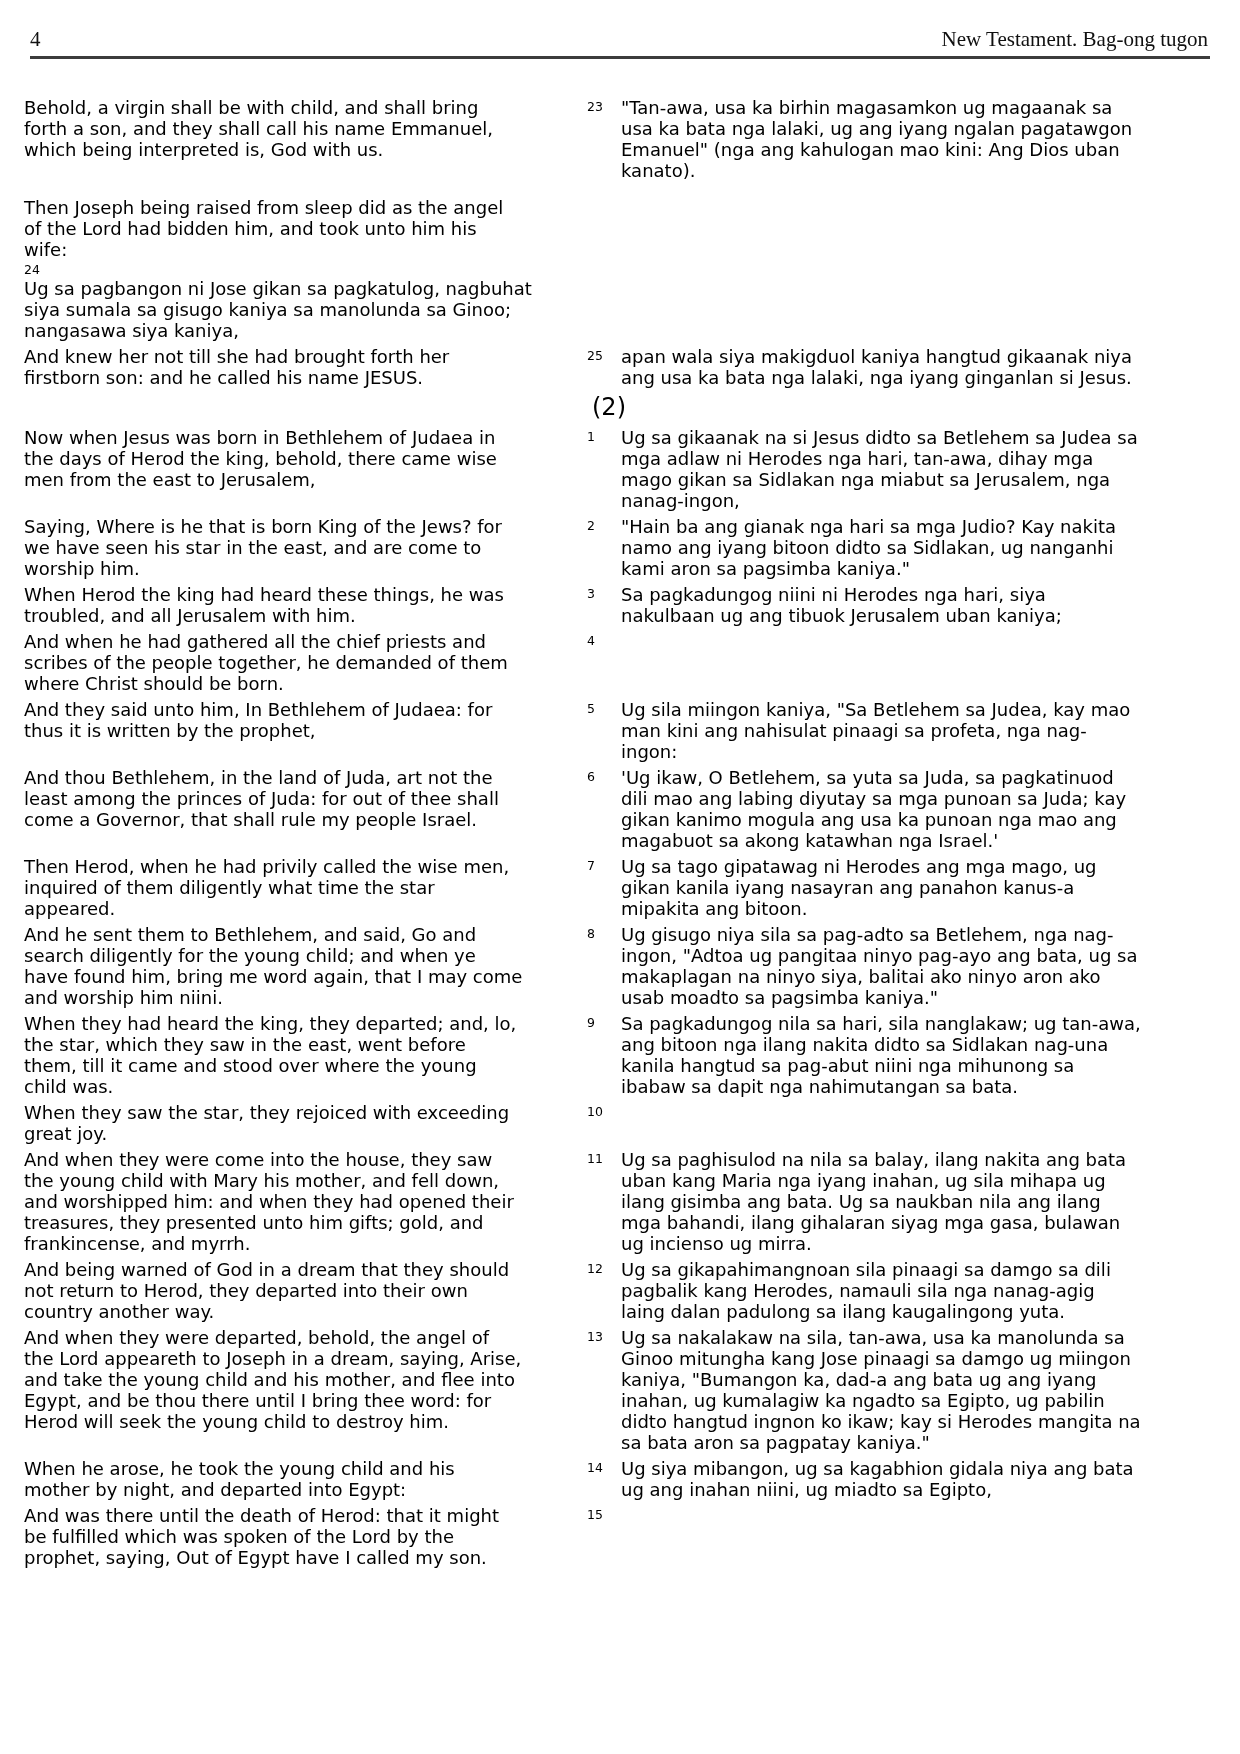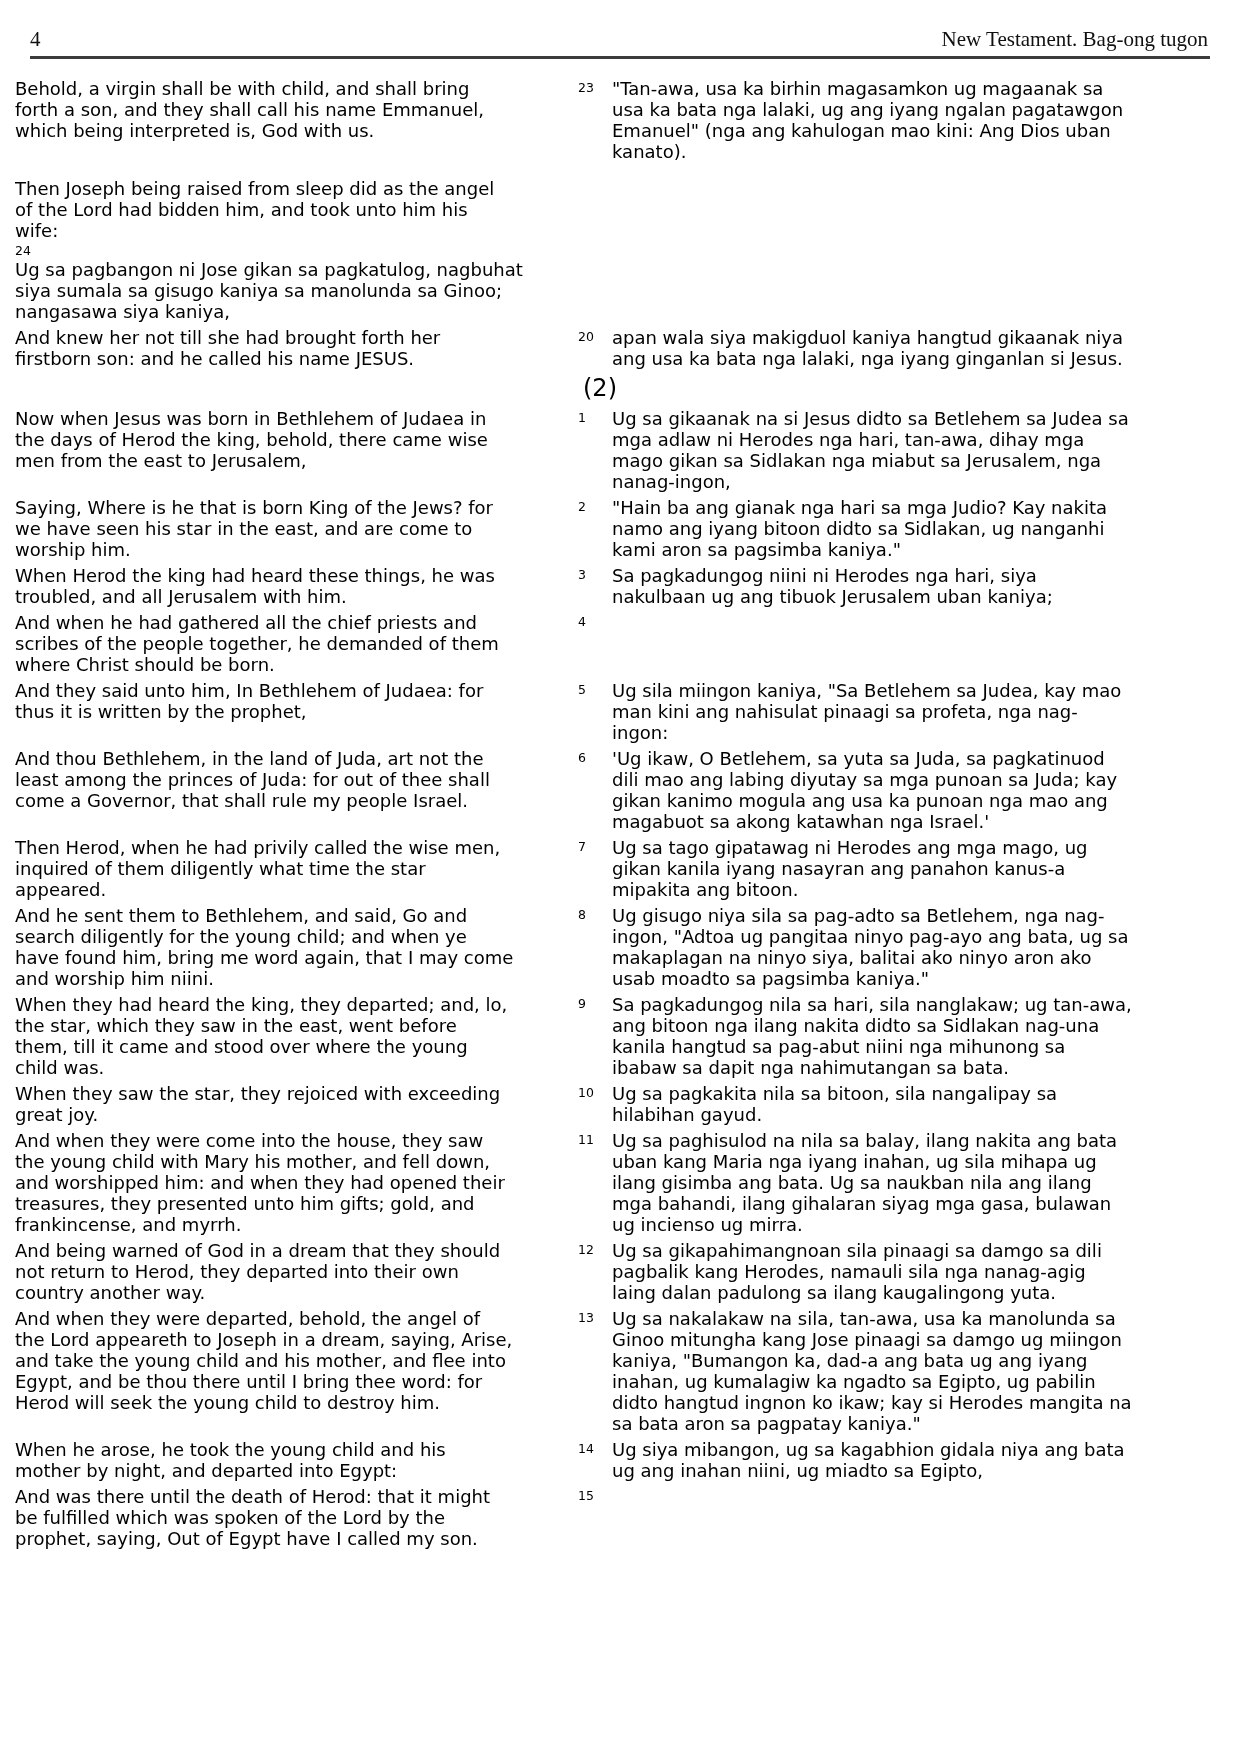--- a/index.html
+++ b/index.html
@@ -9,21 +9,21 @@
   }
   .header {
     display:flex; justify-content:space-between; align-items:flex-end;
     padding:26px 32px 0 30px;
     font-family:"Liberation Serif",serif; font-size:21px; line-height:26px; color:#101010;
   }
   .rule {
     margin:4px 30px 0 30px; height:0;
     border-top:3px solid #3c3c3c;
   }
-  .content { padding:14px 0 0 15px; font-size:18px; line-height:21px; }
+  .content { padding:14px 0 0 24px; font-size:18px; line-height:21px;margin-top:19px; }
   .row { display:flex; align-items:flex-start; margin-top:5px; }
   .row.gap { margin-top:16px;flex-direction:column; }
   .en-cell  { width:500px; }
   .mid-gap  { width:63px; flex:none; }
   .vnum-cell{
     width:34px; flex:none; 
     font-size:12.5px; line-height:16px; padding-top:2px; color:#000;
   }
   .ceb-cell { width:520px; }
   .marker-row { margin-top:4px; }
@@ -50,21 +50,21 @@
   </div>
       <div class="row gap">
     <div class="en-cell">Then Joseph being raised from sleep did as the angel of the Lord had bidden him, and took unto him his wife:</div>
     <div class="mid-gap"></div>
     <div class="vnum-cell">24</div>
     <div class="ceb-cell">Ug sa pagbangon ni Jose gikan sa pagkatulog, nagbuhat siya sumala sa gisugo kaniya sa manolunda sa Ginoo; nangasawa siya kaniya,</div>
   </div>
       <div class="row">
     <div class="en-cell">And knew her not till she had brought forth her firstborn son: and he called his name JESUS.</div>
     <div class="mid-gap"></div>
-    <div class="vnum-cell">20</div>
+    <div class="vnum-cell">25</div>
     <div class="ceb-cell">apan wala siya makigduol kaniya hangtud gikaanak niya ang usa ka bata nga lalaki, nga iyang ginganlan si Jesus.</div>
   </div>
       <div class="marker-row">
         <div class="marker">(2)</div>
       </div>
       <div class="row">
     <div class="en-cell">Now when Jesus was born in Bethlehem of Judaea in the days of Herod the king, behold, there came wise men from the east to Jerusalem,</div>
     <div class="mid-gap"></div>
     <div class="vnum-cell">1</div>
     <div class="ceb-cell">Ug sa gikaanak na si Jesus didto sa Betlehem sa Judea sa mga adlaw ni Herodes nga hari, tan-awa, dihay mga mago gikan sa Sidlakan nga miabut sa Jerusalem, nga nanag-ingon,</div>
@@ -113,21 +113,20 @@
       <div class="row">
     <div class="en-cell">When they had heard the king, they departed; and, lo, the star, which they saw in the east, went before them, till it came and stood over where the young child was.</div>
     <div class="mid-gap"></div>
     <div class="vnum-cell">9</div>
     <div class="ceb-cell">Sa pagkadungog nila sa hari, sila nanglakaw; ug tan-awa, ang bitoon nga ilang nakita didto sa Sidlakan nag-una kanila hangtud sa pag-abut niini nga mihunong sa ibabaw sa dapit nga nahimutangan sa bata.</div>
   </div>
       <div class="row">
     <div class="en-cell">When they saw the star, they rejoiced with exceeding great joy.</div>
     <div class="mid-gap"></div>
     <div class="vnum-cell">10</div>
-    <div class="ceb-cell">Ug sa pagkakita nila sa bitoon, sila nangalipay sa hilabihan gayud.</div>
   </div>
       <div class="row">
     <div class="en-cell">And when they were come into the house, they saw the young child with Mary his mother, and fell down, and worshipped him: and when they had opened their treasures, they presented unto him gifts; gold, and frankincense, and myrrh.</div>
     <div class="mid-gap"></div>
     <div class="vnum-cell">11</div>
     <div class="ceb-cell">Ug sa paghisulod na nila sa balay, ilang nakita ang bata uban kang Maria nga iyang inahan, ug sila mihapa ug ilang gisimba ang bata. Ug sa naukban nila ang ilang mga bahandi, ilang gihalaran siyag mga gasa, bulawan ug incienso ug mirra.</div>
   </div>
       <div class="row">
     <div class="en-cell">And being warned of God in a dream that they should not return to Herod, they departed into their own country another way.</div>
     <div class="mid-gap"></div>

